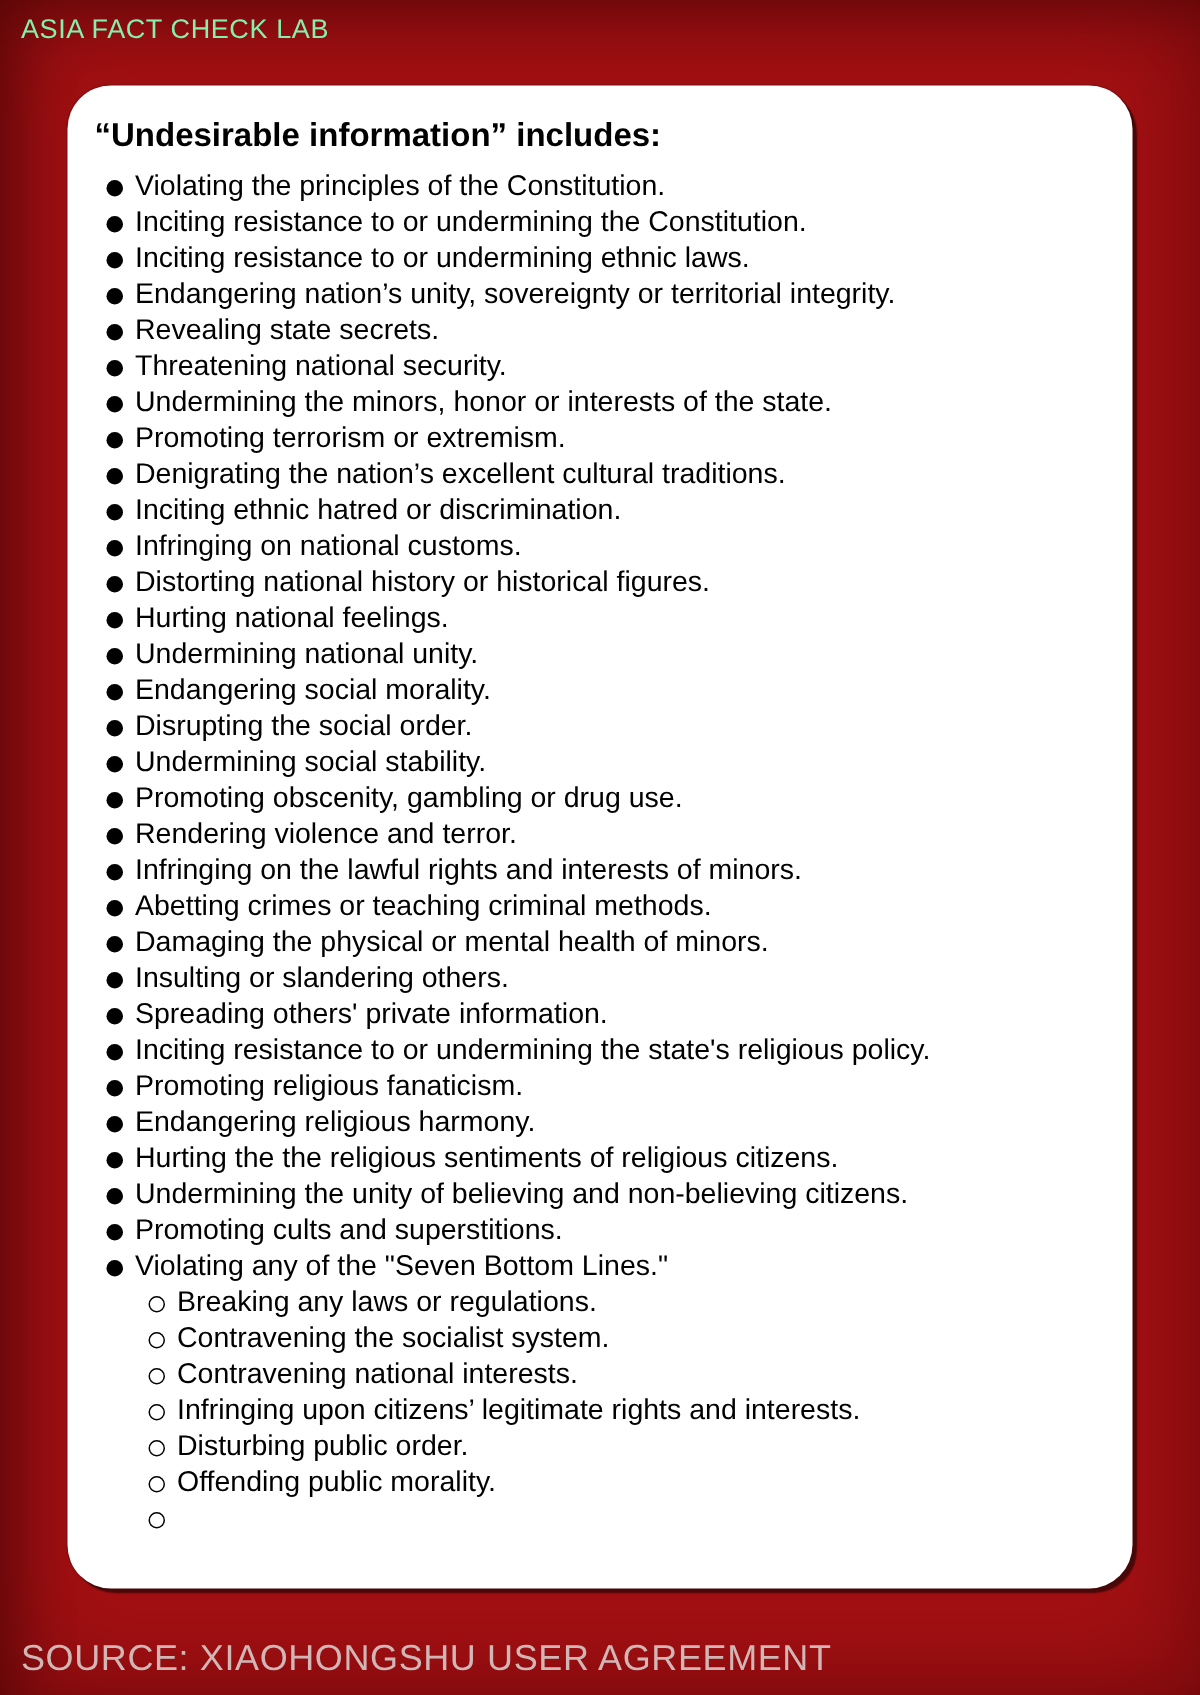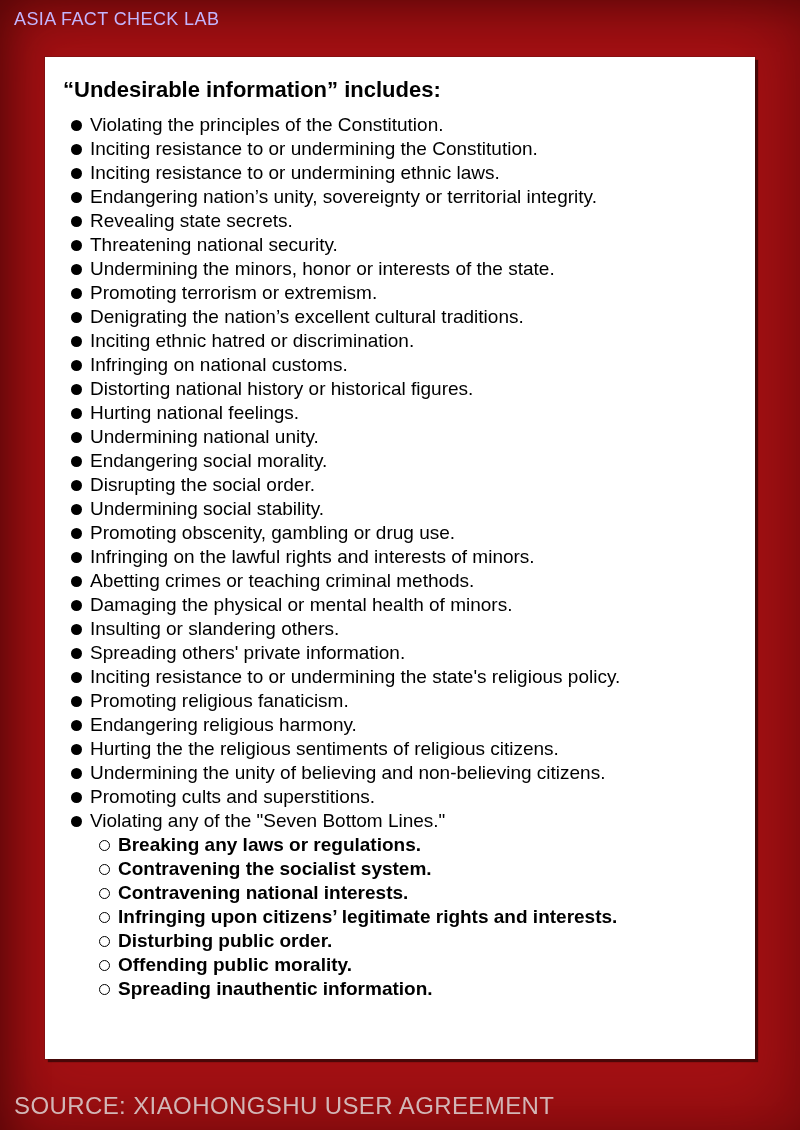--- a/index.html
+++ b/index.html
@@ -22,35 +22,36 @@
     pointer-events: none;
     box-shadow: inset 0 0 70px 8px rgba(55, 0, 0, 0.38),
                 inset 16px 12px 42px -10px rgba(30, 0, 0, 0.45);
   }
   .brand {
     position: absolute;
     left: 14px;
     top: 9px;
     font-size: 18px;
     letter-spacing: 0.4px;
-    color: #c4b5fd;
+    color: #86efac;
     z-index: 2;
   }
   .card {
     position: absolute;
     left: 45px;
     top: 57px;
     width: 710px;
     height: 1002px;
     box-sizing: border-box;
     background: #ffffff;
     padding: 20px 24px 16px 20px;
     box-shadow: 3px 3px 1px rgba(46, 5, 5, 0.75),
                 0 0 0 1px rgba(90, 20, 20, 0.35);
     z-index: 1;
+    border-radius: 29px;
   }
   .title {
     margin: 0 0 10px -2px;
     font-size: 22px;
     font-weight: bold;
     color: #000000;
     line-height: 26px;
   }
   .list {
     margin: 0;
@@ -61,21 +62,20 @@
     display: flex;
     align-items: center;
     height: 24px;
     font-size: 19px;
     color: #000000;
     padding-left: 6px;
     white-space: nowrap;
   }
   .item.level-2 {
     padding-left: 34px;
-    font-weight: bold;
   }
   .bullet {
     flex: none;
     box-sizing: border-box;
     width: 11px;
     height: 11px;
     border-radius: 50%;
     margin-right: 8px;
     margin-top: 1px;
   }
@@ -172,20 +172,24 @@
         <li class="item level-1">
           <span class="bullet filled"></span>
           <span class="item-text">Undermining social stability.</span>
         </li>
         <li class="item level-1">
           <span class="bullet filled"></span>
           <span class="item-text">Promoting obscenity, gambling or drug use.</span>
         </li>
         <li class="item level-1">
           <span class="bullet filled"></span>
+          <span class="item-text">Rendering violence and terror.</span>
+        </li>
+        <li class="item level-1">
+          <span class="bullet filled"></span>
           <span class="item-text">Infringing on the lawful rights and interests of minors.</span>
         </li>
         <li class="item level-1">
           <span class="bullet filled"></span>
           <span class="item-text">Abetting crimes or teaching criminal methods.</span>
         </li>
         <li class="item level-1">
           <span class="bullet filled"></span>
           <span class="item-text">Damaging the physical or mental health of minors.</span>
         </li>
@@ -244,19 +248,18 @@
         <li class="item level-2">
           <span class="bullet open"></span>
           <span class="item-text">Disturbing public order.</span>
         </li>
         <li class="item level-2">
           <span class="bullet open"></span>
           <span class="item-text">Offending public morality.</span>
         </li>
         <li class="item level-2">
           <span class="bullet open"></span>
-          <span class="item-text">Spreading inauthentic information.</span>
         </li>
       </ul>
   </div>
 
   <div class="source">SOURCE: XIAOHONGSHU USER AGREEMENT</div>
 </div>
 
 </body></html>

